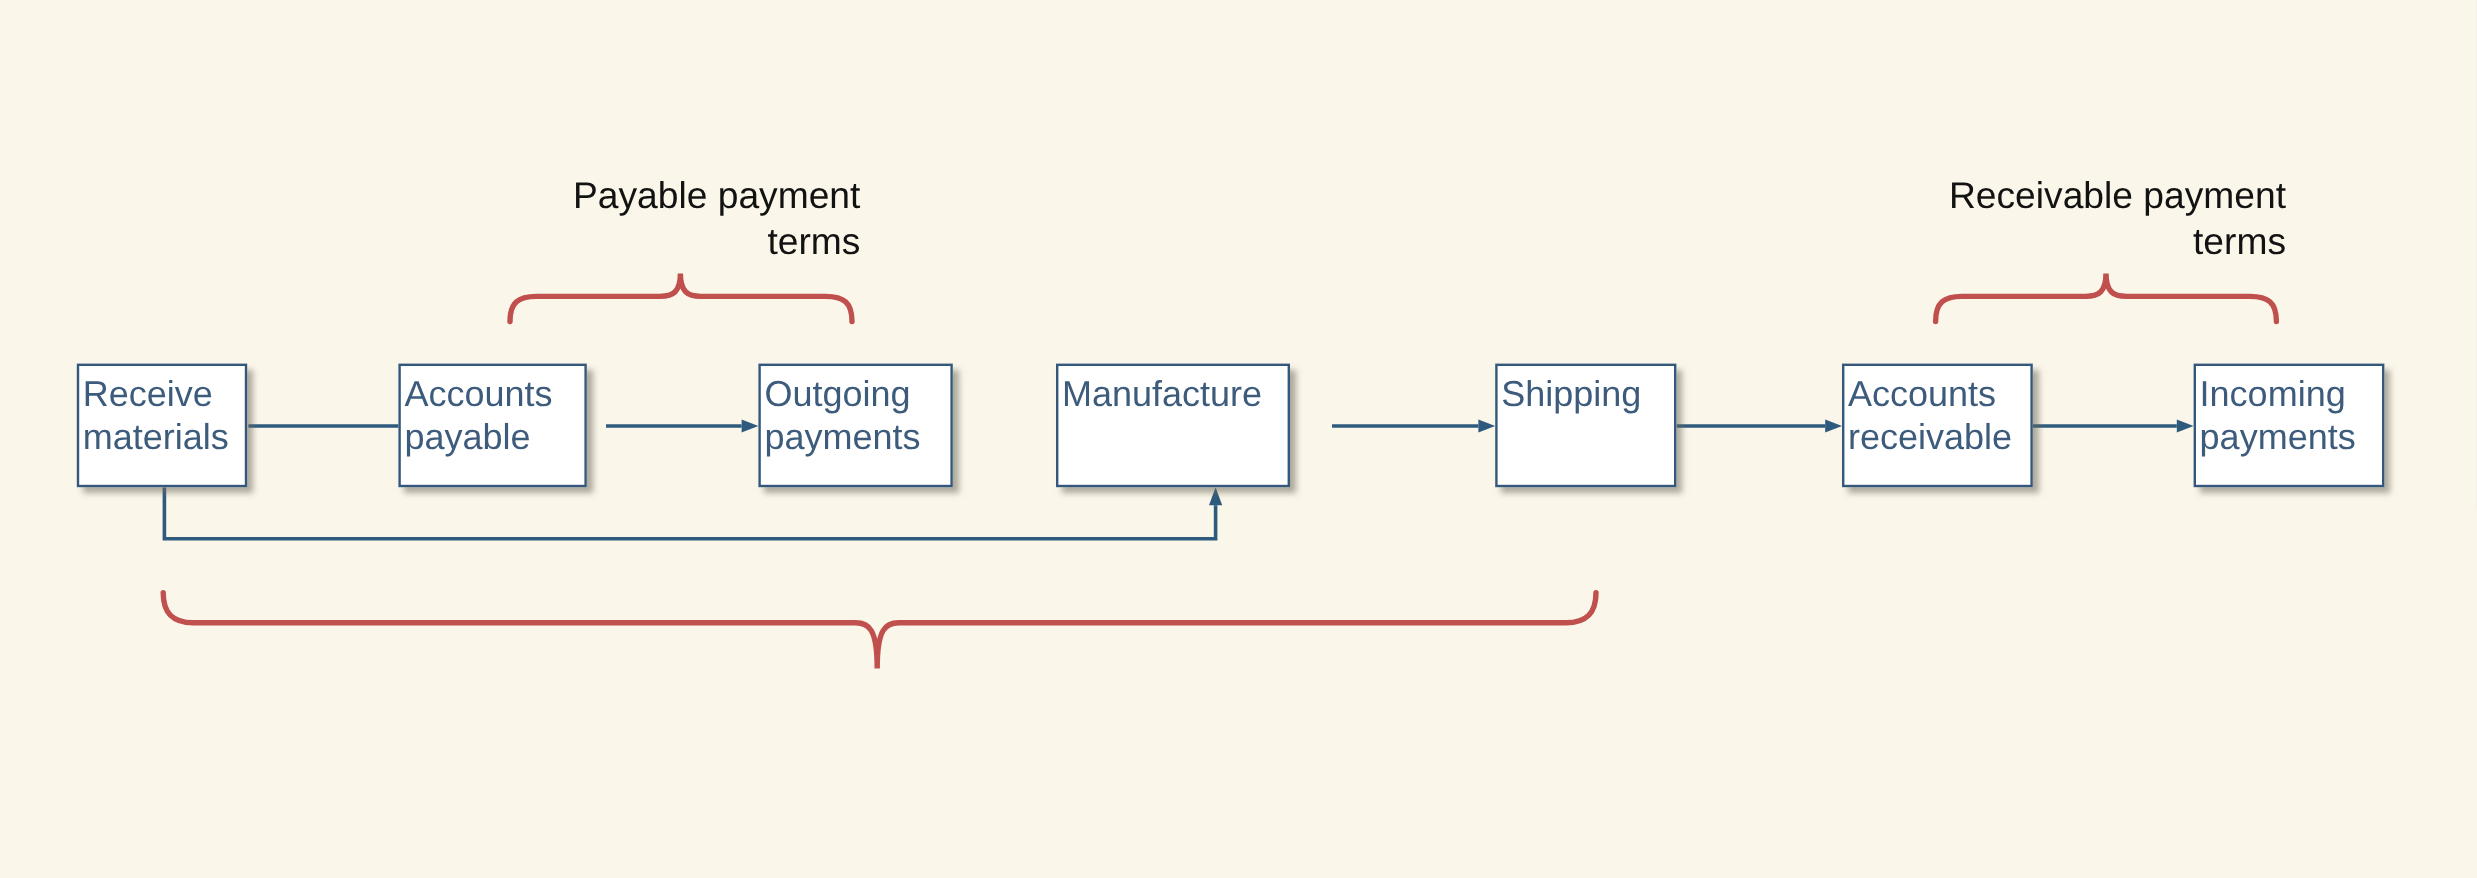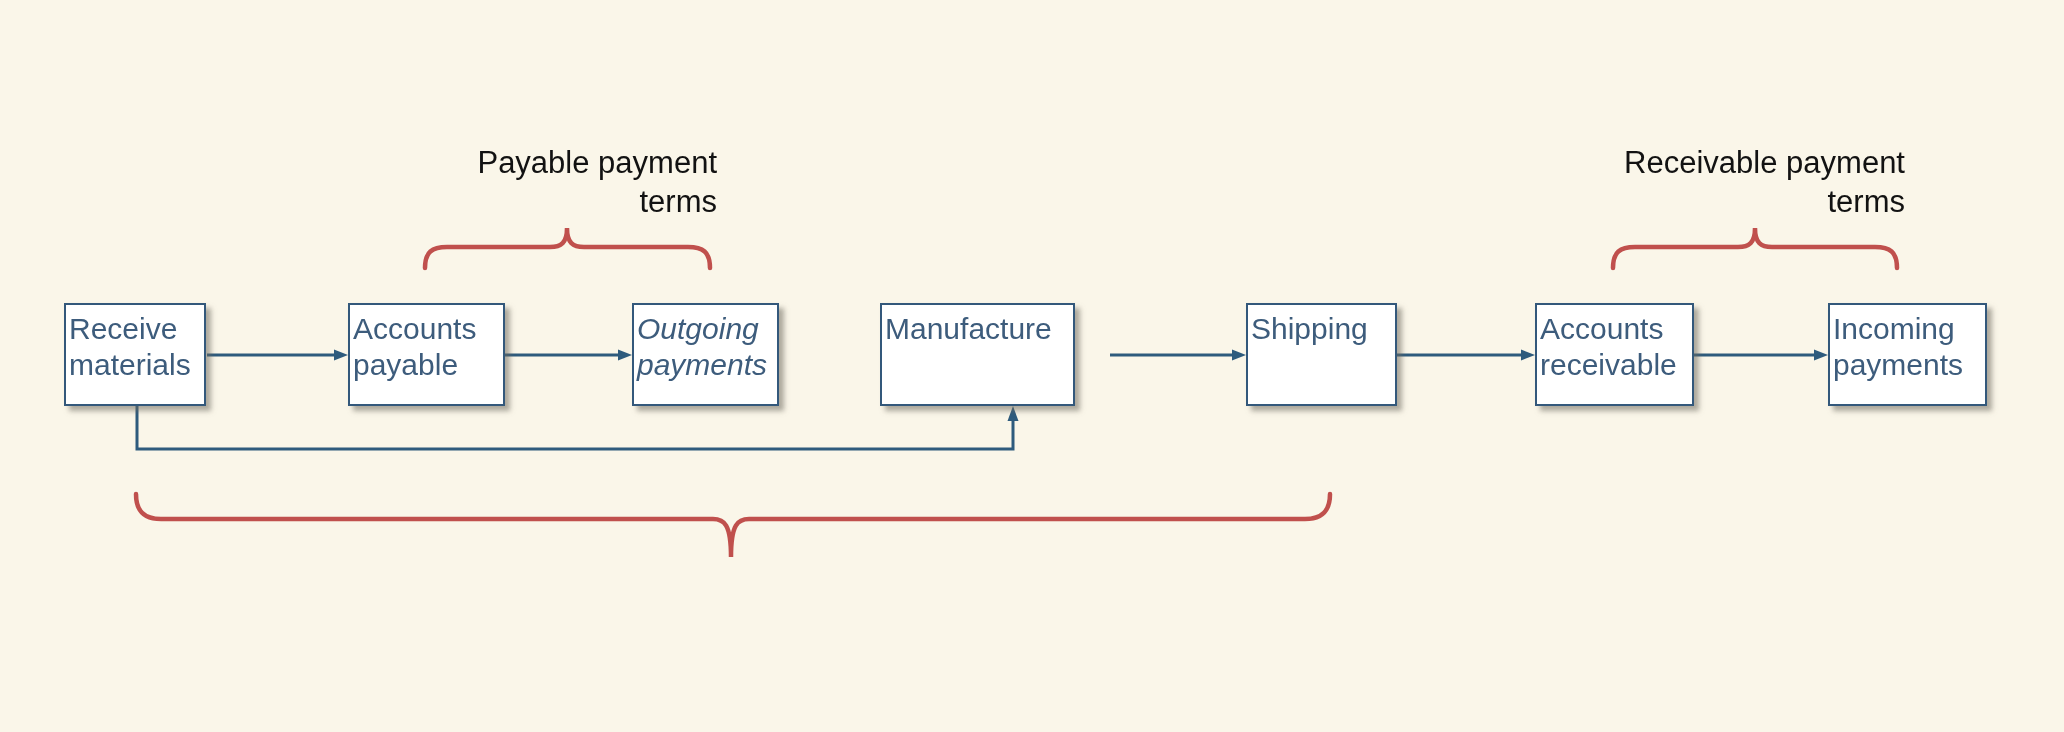--- a/index.html
+++ b/index.html
@@ -23,22 +23,22 @@
     height: 103px;
     background: #FFFFFF;
     border: 2.5px solid #33587B;
     box-shadow: 5px 5px 5px rgba(110,105,95,0.55);
     color: #3D5C7C;
     font-size: 30px;
     line-height: 36px;
     padding: 6px 3px;
   }
   .node-1 { left: 64px;   width: 142px; }
-  .node-2 { left: 348px;  width: 157px; }
-  .node-3 { left: 632px;  width: 147px; font-style: italic; }
+  .node-2 { left: 332px;  width: 157px; }
+  .node-3 { left: 632px;  width: 162px; }
   .node-4 { left: 880px;  width: 195px; }
   .node-5 { left: 1246px; width: 151px; }
   .node-6 { left: 1535px; width: 159px; }
   .node-7 { left: 1828px; width: 159px; }
   .annotation {
     position: absolute;
     width: 300px;
     text-align: right;
     color: #121212;
     font-size: 31px;

